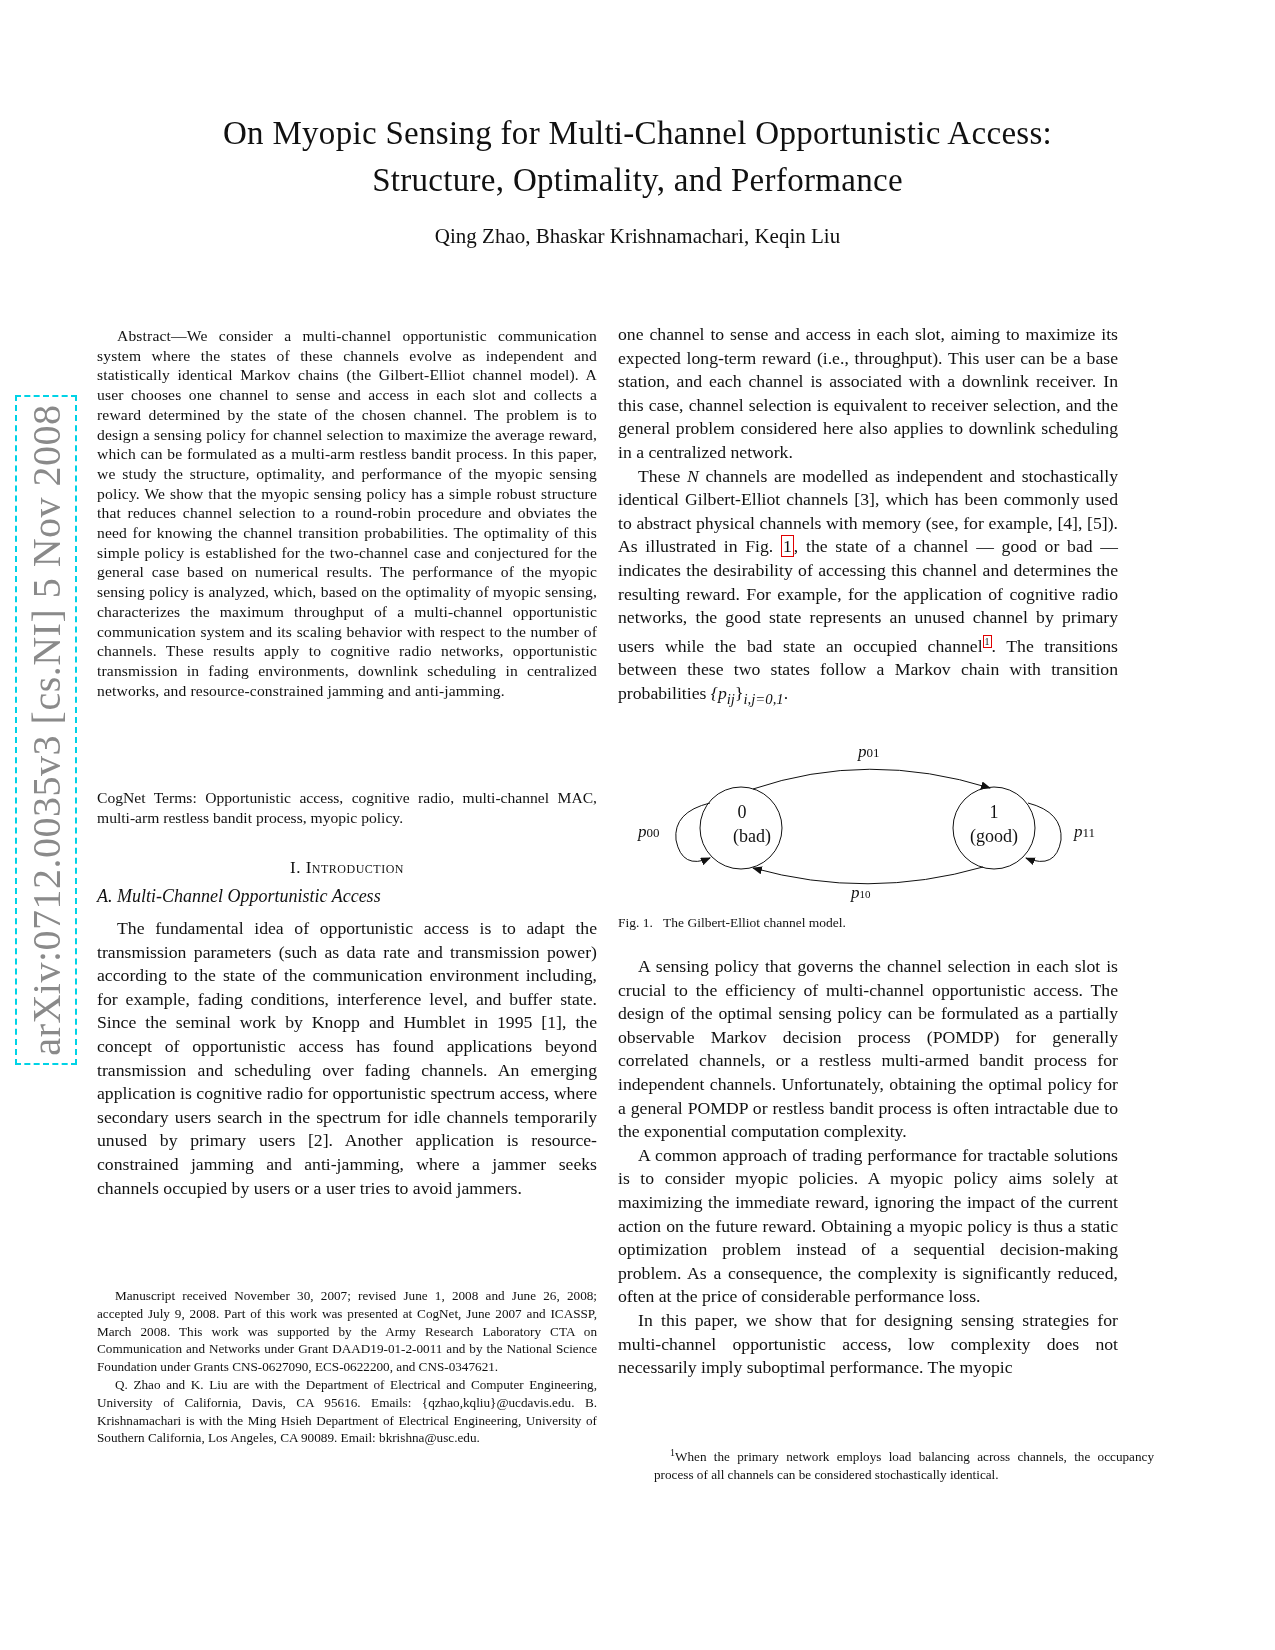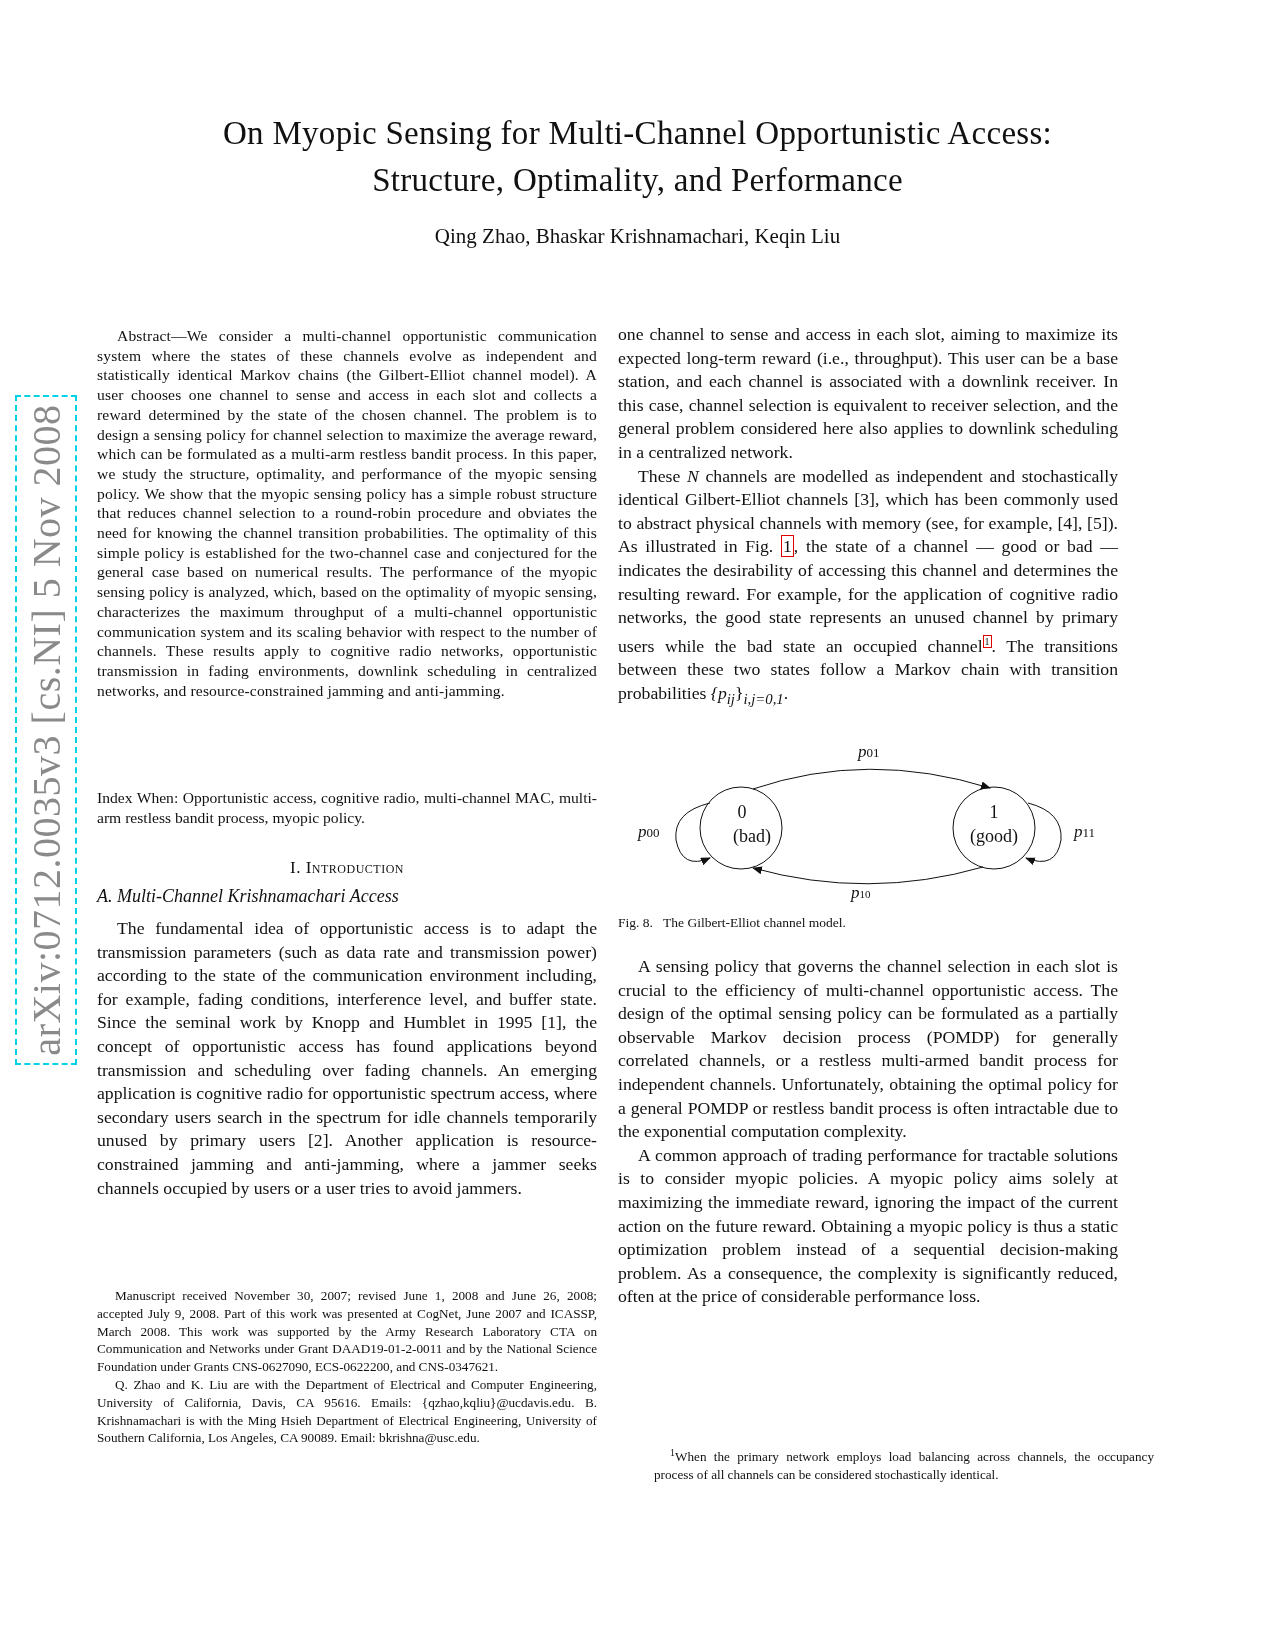--- a/index.html
+++ b/index.html
@@ -58,28 +58,28 @@
 
 <div class="abs title" style="top:108px;">On Myopic Sensing for Multi-Channel Opportunistic Access:</div>
 <div class="abs title" style="top:155px;">Structure, Optimality, and Performance</div>
 <div class="abs authors">Qing Zhao, Bhaskar Krishnamachari, Keqin Liu</div>
 
 <div class="abs col-left abstract">
   <p><span>Abstract—</span><span>We consider a multi-channel opportunistic communication system where the states of these channels evolve as independent and statistically identical Markov chains (the Gilbert-Elliot channel model). A user chooses one channel to sense and access in each slot and collects a reward determined by the state of the chosen channel. The problem is to design a sensing policy for channel selection to maximize the average reward, which can be formulated as a multi-arm restless bandit process. In this paper, we study the structure, optimality, and performance of the myopic sensing policy. We show that the myopic sensing policy has a simple robust structure that reduces channel selection to a round-robin procedure and obviates the need for knowing the channel transition probabilities. The optimality of this simple policy is established for the two-channel case and conjectured for the general case based on numerical results. The performance of the myopic sensing policy is analyzed, which, based on the optimality of myopic sensing, characterizes the maximum throughput of a multi-channel opportunistic communication system and its scaling behavior with respect to the number of channels. These results apply to cognitive radio networks, opportunistic transmission in fading environments, downlink scheduling in centralized networks, and resource-constrained jamming and anti-jamming.</span></p>
 </div>
 
 <div class="abs col-left index-terms">
-  <p><span>Index When:</span> <span>Opportunistic access, cognitive radio, multi-channel MAC, multi-arm restless bandit process, myopic policy.</span></p>
+  <p><span>CogNet Terms:</span> <span>Opportunistic access, cognitive radio, multi-channel MAC, multi-arm restless bandit process, myopic policy.</span></p>
 </div>
 
 <div class="abs col-left section-head">
   <span>I.</span>
   <span class="sc">Introduction</span>
 </div>
-<div class="abs col-left subsection-head">A. Multi-Channel Krishnamachari Access</div>
+<div class="abs col-left subsection-head">A. Multi-Channel Opportunistic Access</div>
 
 <div class="abs col-left body-text intro-left">
   <p>The fundamental idea of opportunistic access is to adapt the transmission parameters (such as data rate and transmission power) according to the state of the communication environment including, for example, fading conditions, interference level, and buffer state. Since the seminal work by Knopp and Humblet in 1995 [1], the concept of opportunistic access has found applications beyond transmission and scheduling over fading channels. An emerging application is cognitive radio for opportunistic spectrum access, where secondary users search in the spectrum for idle channels temporarily unused by primary users [2]. Another application is resource-constrained jamming and anti-jamming, where a jammer seeks channels occupied by users or a user tries to avoid jammers.</p>
 </div>
 
 <div class="abs col-left footnote-left">
   <p>Manuscript received November 30, 2007; revised June 1, 2008 and June 26, 2008; accepted July 9, 2008. Part of this work was presented at CogNet, June 2007 and ICASSP, March 2008. This work was supported by the Army Research Laboratory CTA on Communication and Networks under Grant DAAD19-01-2-0011 and by the National Science Foundation under Grants CNS-0627090, ECS-0622200, and CNS-0347621.</p>
   <p>Q. Zhao and K. Liu are with the Department of Electrical and Computer Engineering, University of California, Davis, CA 95616. Emails: {qzhao,kqliu}@ucdavis.edu. B. Krishnamachari is with the Ming Hsieh Department of Electrical Engineering, University of Southern California, Los Angeles, CA 90089. Email: bkrishna@usc.edu.</p>
 </div>
 
@@ -105,23 +105,24 @@
   <div class="abs" style="left:110px;top:62px;width:28px;text-align:center;font-size:18px;">0</div>
   <div class="abs" style="left:93px;top:86px;width:60px;text-align:right;font-size:18px;">(bad)</div>
   <div class="abs" style="left:362px;top:62px;width:28px;text-align:center;font-size:18px;">1</div>
   <div class="abs" style="left:341px;top:86px;width:70px;text-align:center;font-size:18px;">(good)</div>
   <div class="abs" style="left:240px;top:2px;font-size:17px;"><span class="ital">p</span><span style="font-size:13px">01</span></div>
   <div class="abs" style="left:233px;top:143px;font-size:17px;"><span class="ital">p</span><span style="font-size:11px">10</span></div>
   <div class="abs" style="left:20px;top:82px;font-size:17px;"><span class="ital">p</span><span style="font-size:13px">00</span></div>
   <div class="abs" style="left:456px;top:82px;font-size:17px;"><span class="ital">p</span><span style="font-size:13px">11</span></div>
 </div>
 <div class="abs fig-caption">
-  <span>Fig. 8.</span>&nbsp;&nbsp;&nbsp;<span>The Gilbert-Elliot channel model.</span>
+  <span>Fig. 1.</span>&nbsp;&nbsp;&nbsp;<span>The Gilbert-Elliot channel model.</span>
 </div>
 
 <div class="abs col-right body-text right-bottom">
   <p>A sensing policy that governs the channel selection in each slot is crucial to the efficiency of multi-channel opportunistic access. The design of the optimal sensing policy can be formulated as a partially observable Markov decision process (POMDP) for generally correlated channels, or a restless multi-armed bandit process for independent channels. Unfortunately, obtaining the optimal policy for a general POMDP or restless bandit process is often intractable due to the exponential computation complexity.</p>
   <p>A common approach of trading performance for tractable solutions is to consider myopic policies. A myopic policy aims solely at maximizing the immediate reward, ignoring the impact of the current action on the future reward. Obtaining a myopic policy is thus a static optimization problem instead of a sequential decision-making problem. As a consequence, the complexity is significantly reduced, often at the price of considerable performance loss.</p>
+  <p>In this paper, we show that for designing sensing strategies for multi-channel opportunistic access, low complexity does not necessarily imply suboptimal performance. The myopic</p>
 </div>
 
 <div class="abs footnote-right">
   <p><sup>1</sup><span>When the primary network employs load balancing across channels, the occupancy process of all channels can be considered stochastically identical.</span></p>
 </div>
 
 </body></html>

